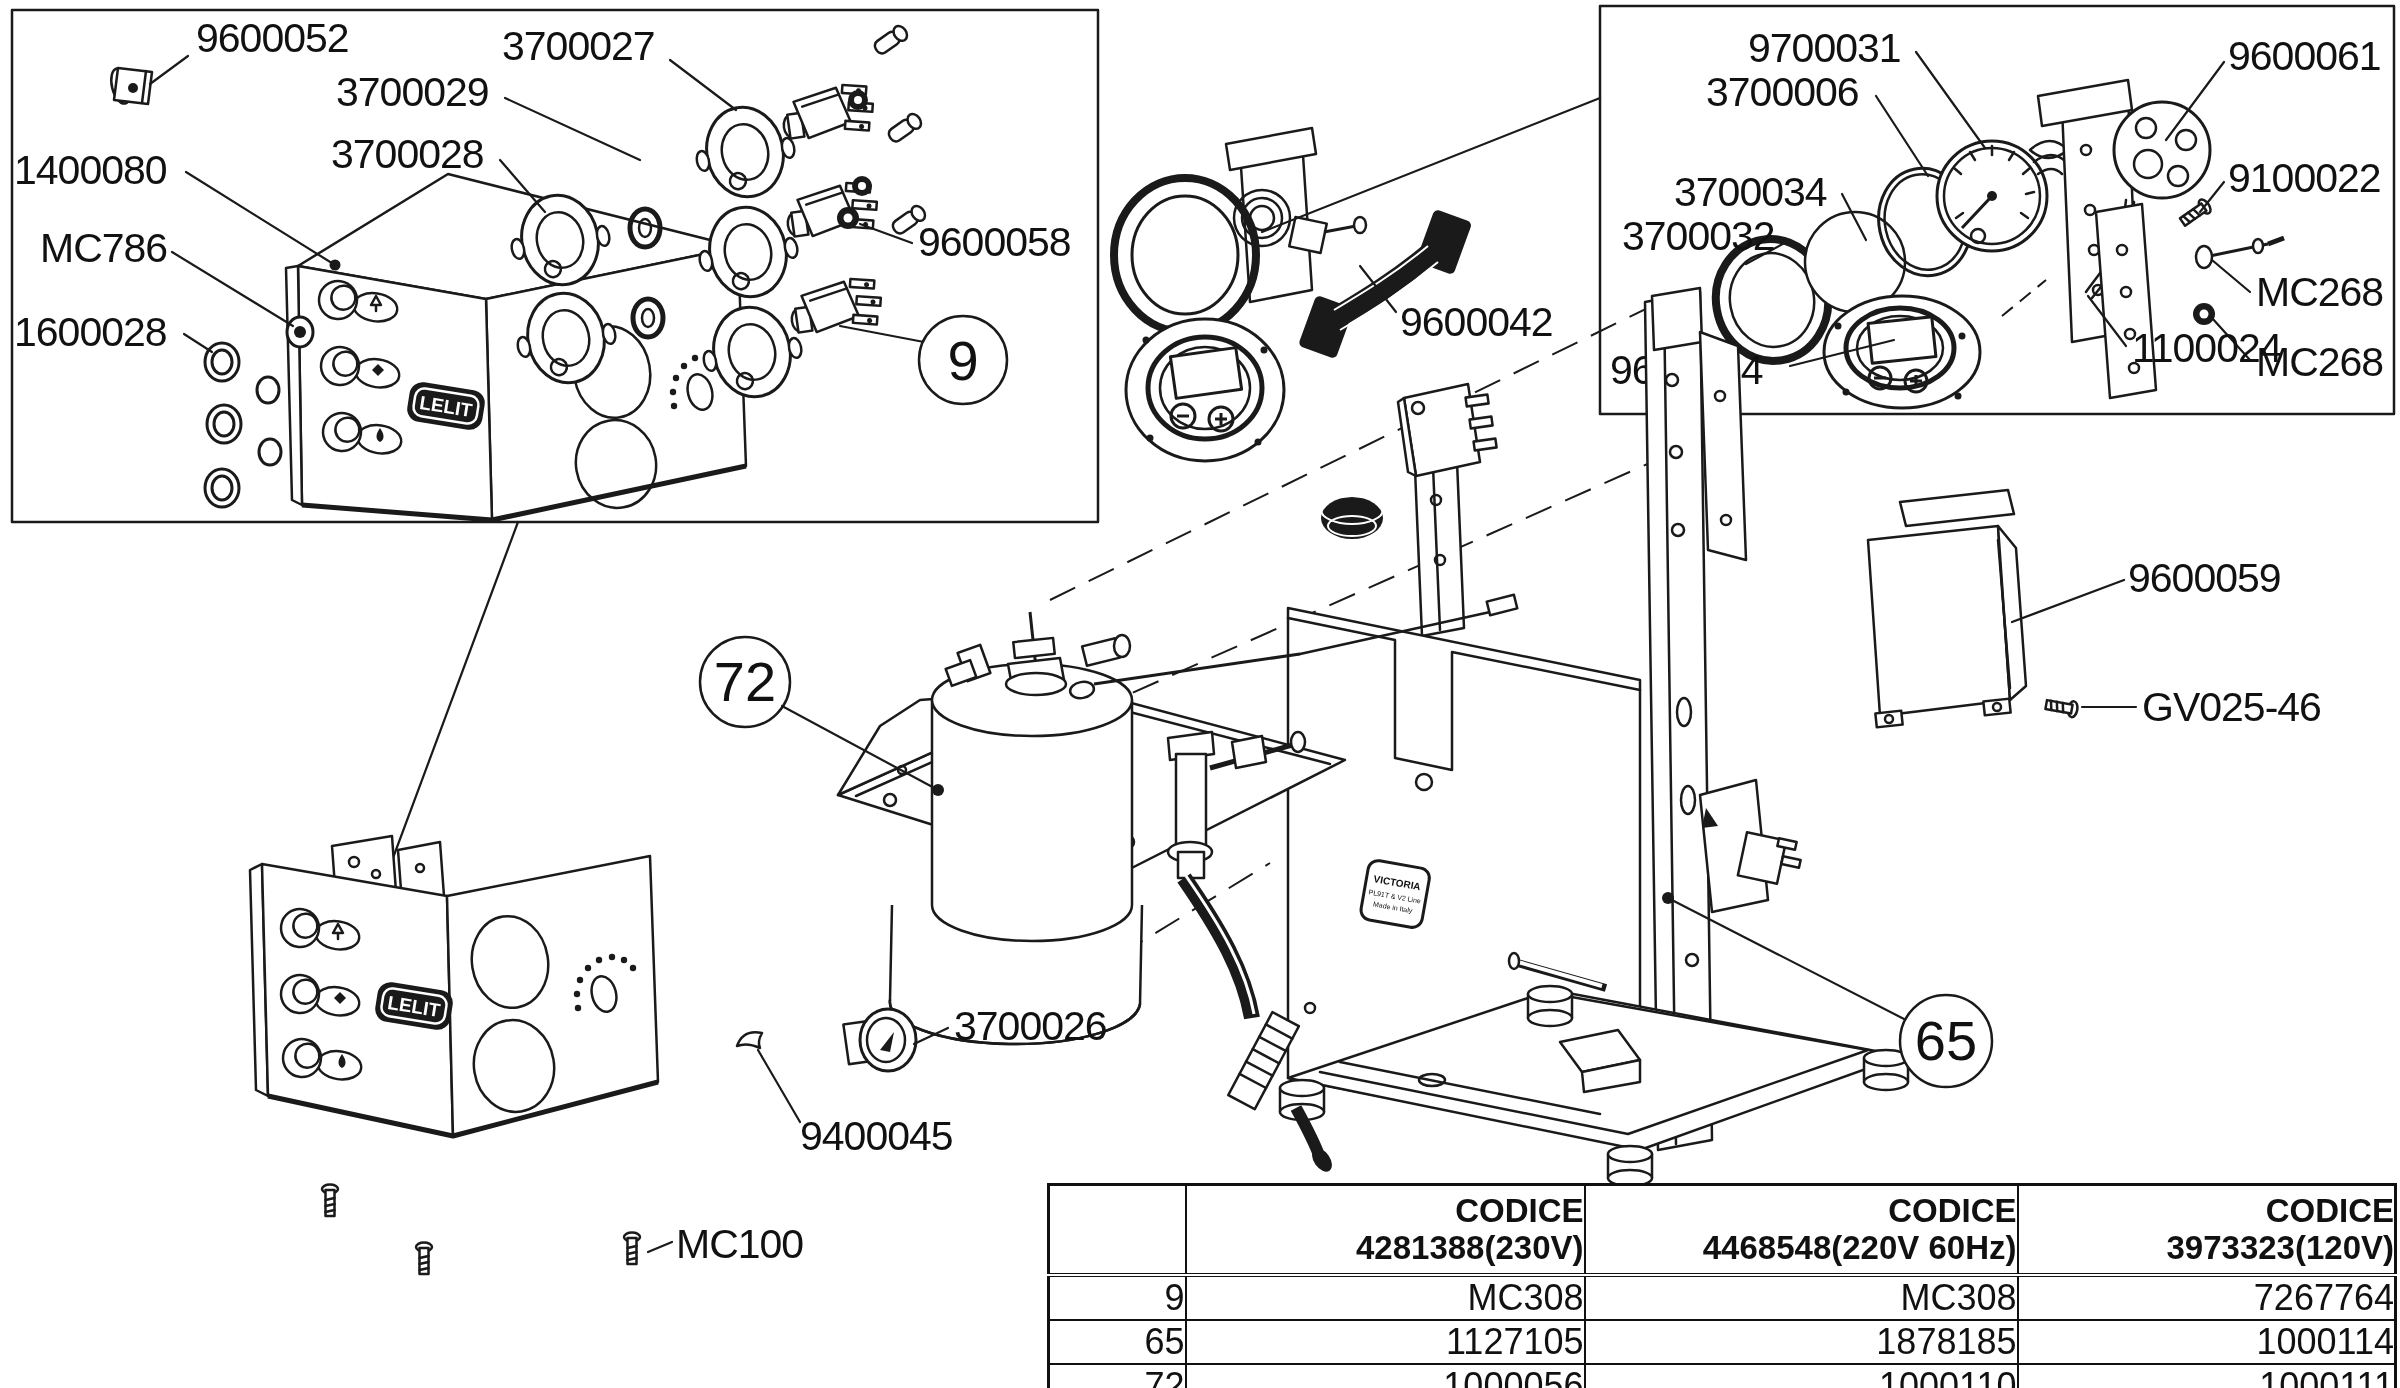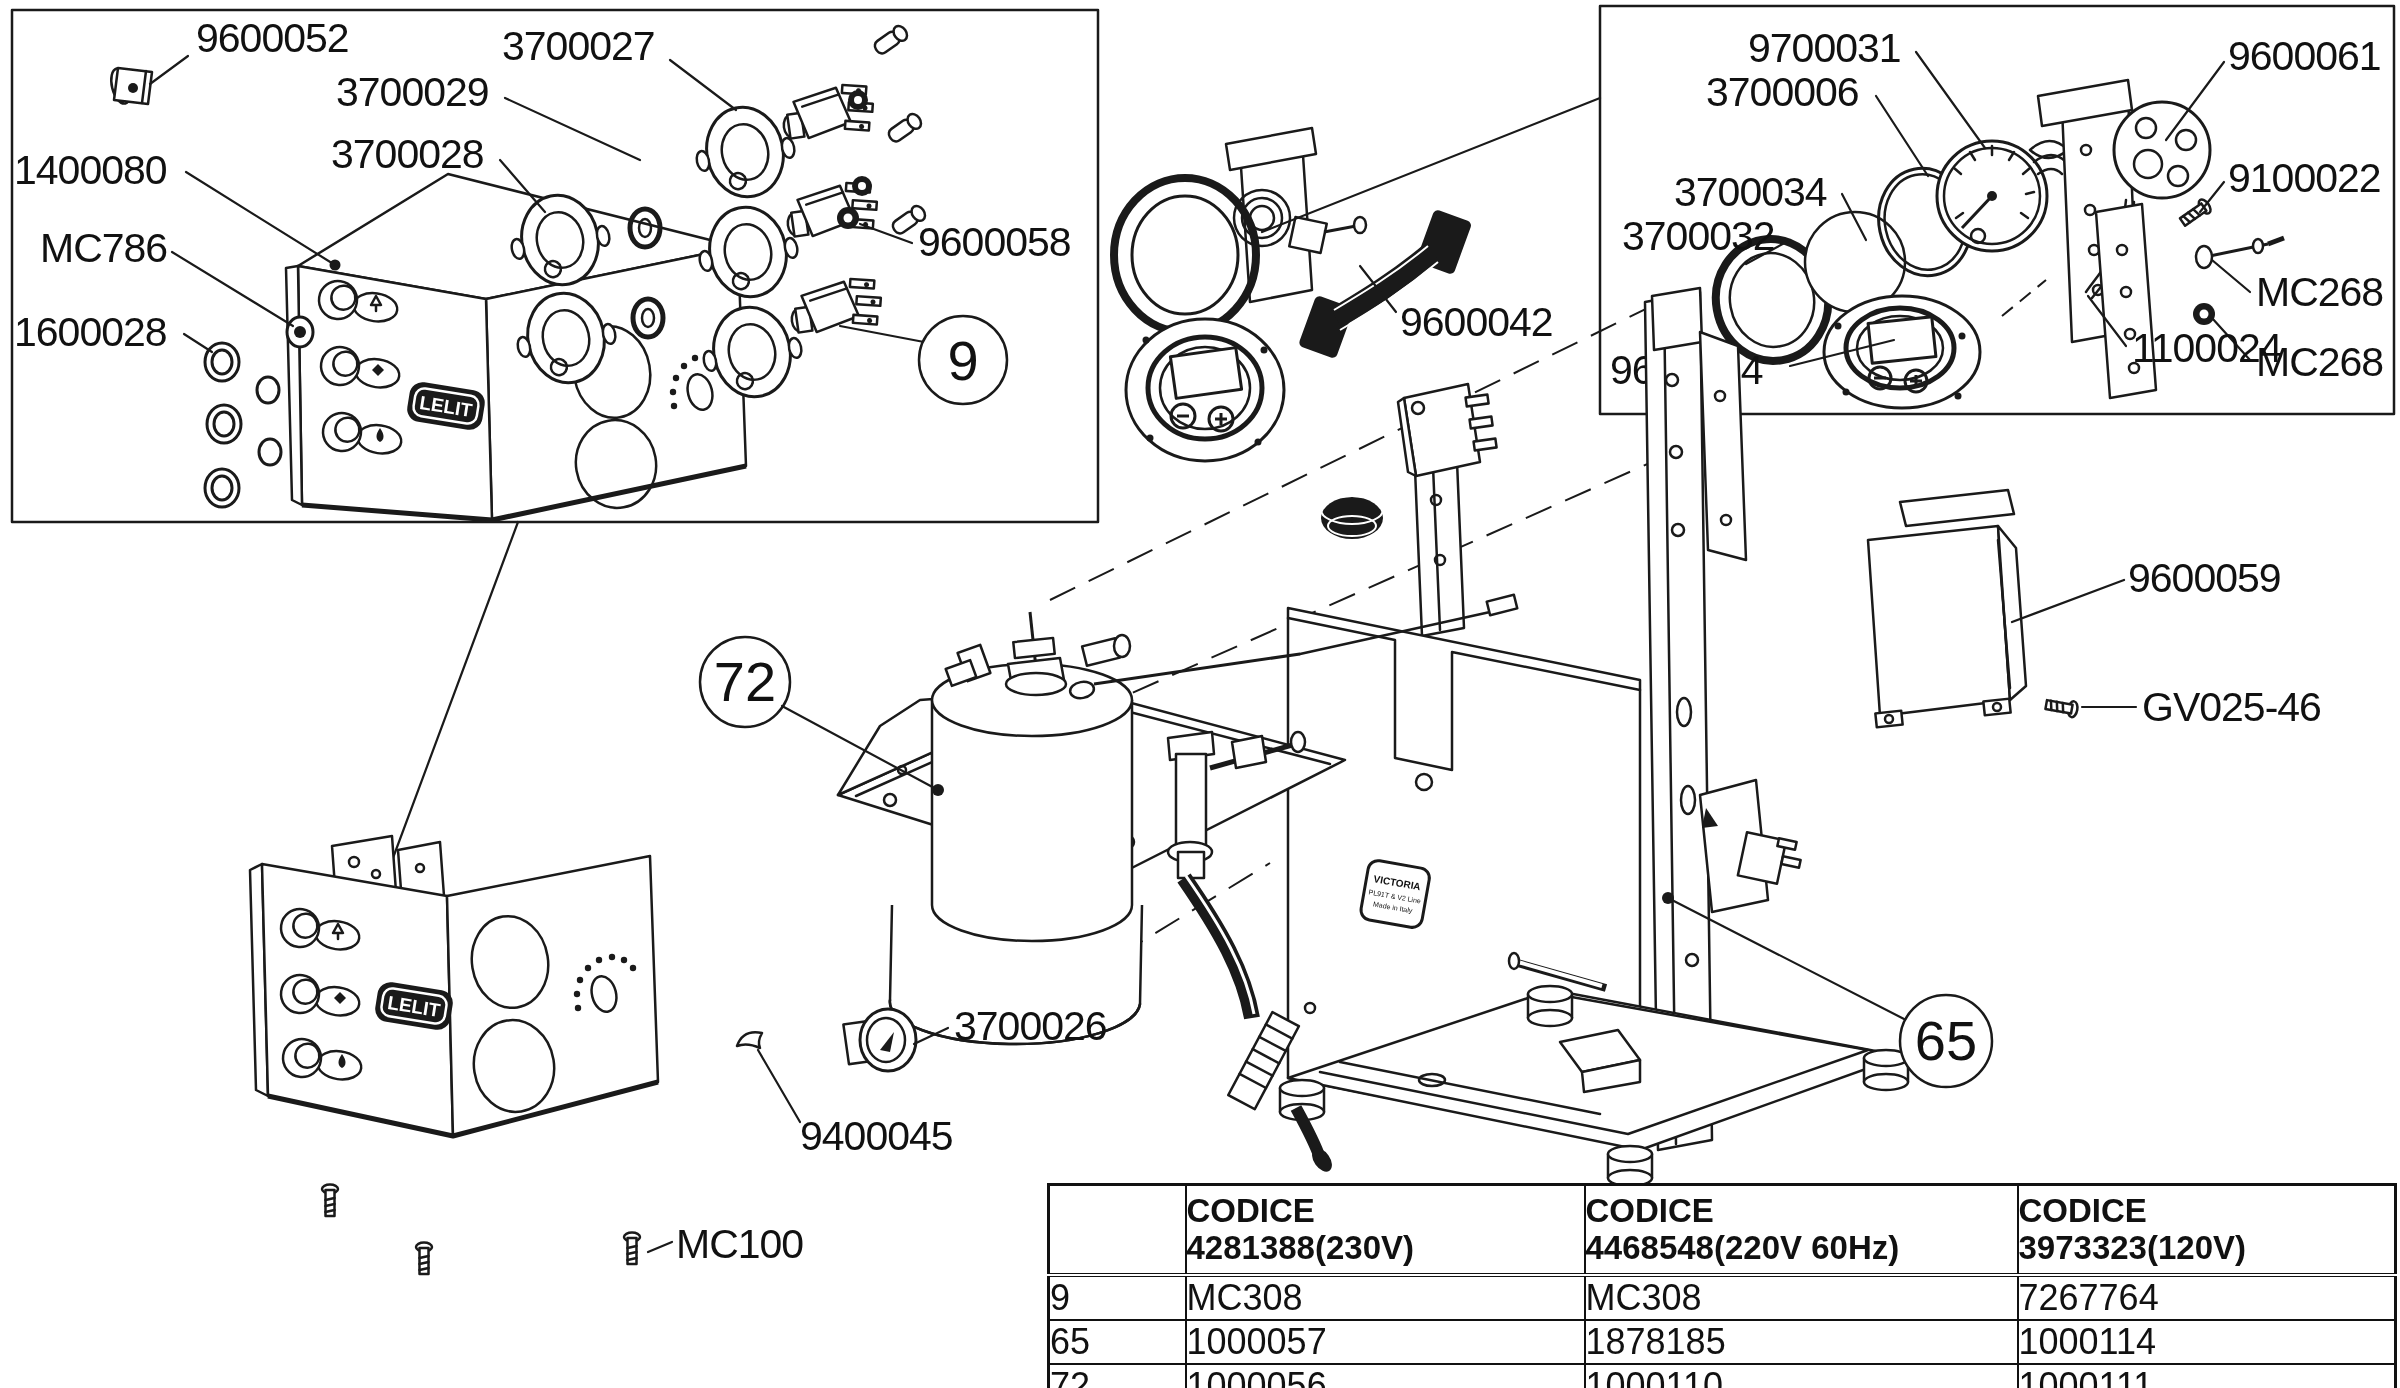--- a/index.html
+++ b/index.html
@@ -14,21 +14,21 @@
   .fw3{fill:#fff;stroke:#1a1a1a;stroke-width:3;stroke-linejoin:round;}
   .fd{fill:#1a1a1a;stroke:none;}
   .lead{fill:none;stroke:#1a1a1a;stroke-width:2.2;stroke-linecap:round;}
   .dash{fill:none;stroke:#1a1a1a;stroke-width:2;stroke-dasharray:28 15;}
   .lbl{font-family:"Liberation Sans",sans-serif;font-size:41px;fill:#111;letter-spacing:-1px;}
   .cnum{font-family:"Liberation Sans",sans-serif;font-size:56px;fill:#111;text-anchor:middle;}
   .tiny{font-family:"Liberation Sans",sans-serif;fill:#111;}
   
   #codice{position:absolute;left:1047px;top:1183px;width:1347px;height:203px;
           border-collapse:collapse;table-layout:fixed;background:#fff;}
-  #codice td,#codice th{border:2.5px solid #111;text-align:left;vertical-align:middle;
+  #codice td,#codice th{border:2.5px solid #111;text-align:right;vertical-align:middle;
           font-family:"Liberation Sans",sans-serif;color:#111;padding:0;overflow:hidden;}
   #codice{border:3px solid #111;}
   #codice thead th{font-weight:bold;font-size:33px;line-height:1.12;height:87px;border-bottom:4px double #111;}
   #codice tbody td{font-size:36px;height:37px;font-weight:normal;}
   .c0{width:137px;} .c1{width:399px;} .c2{width:433px;} .c3{width:378px;}
 </style>
 </head>
 <body>
 
 <div id="stage">
@@ -689,21 +689,21 @@
   </thead>
   <tbody>
     <tr>
       <td>9</td>
       <td>MC308</td>
       <td>MC308</td>
       <td>7267764</td>
     </tr>
     <tr>
       <td>65</td>
-      <td>1000057</td>
+      <td>1127105</td>
       <td>1878185</td>
       <td>1000114</td>
     </tr>
     <tr>
       <td>72</td>
       <td>1000056</td>
       <td>1000110</td>
       <td>1000111</td>
     </tr>
   </tbody>

